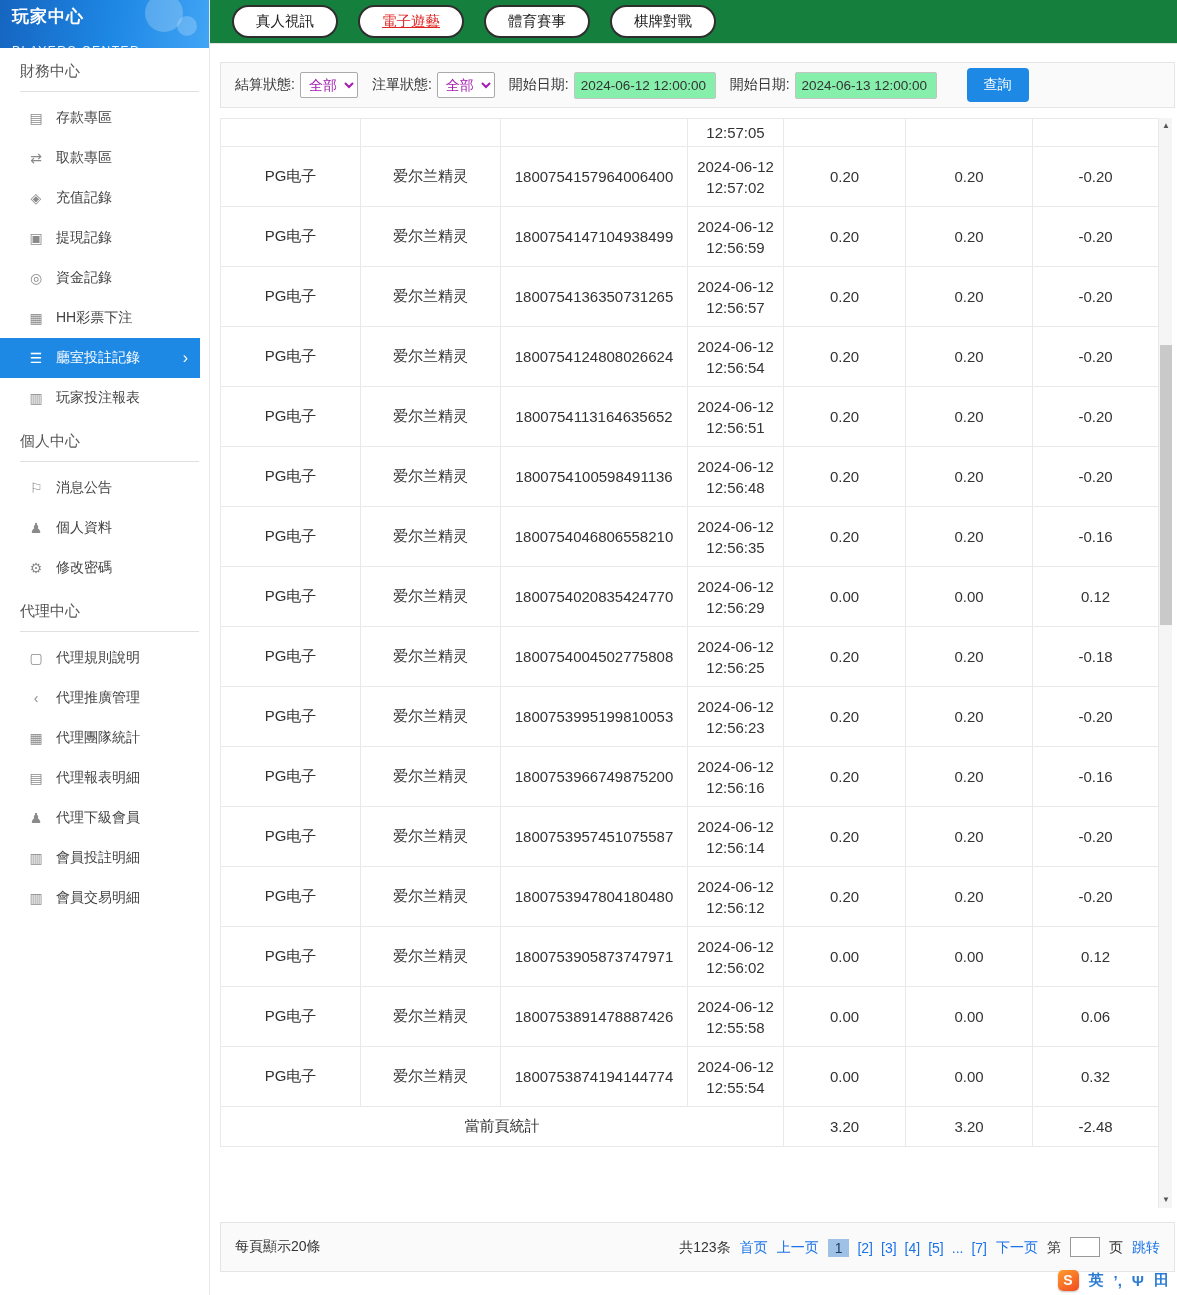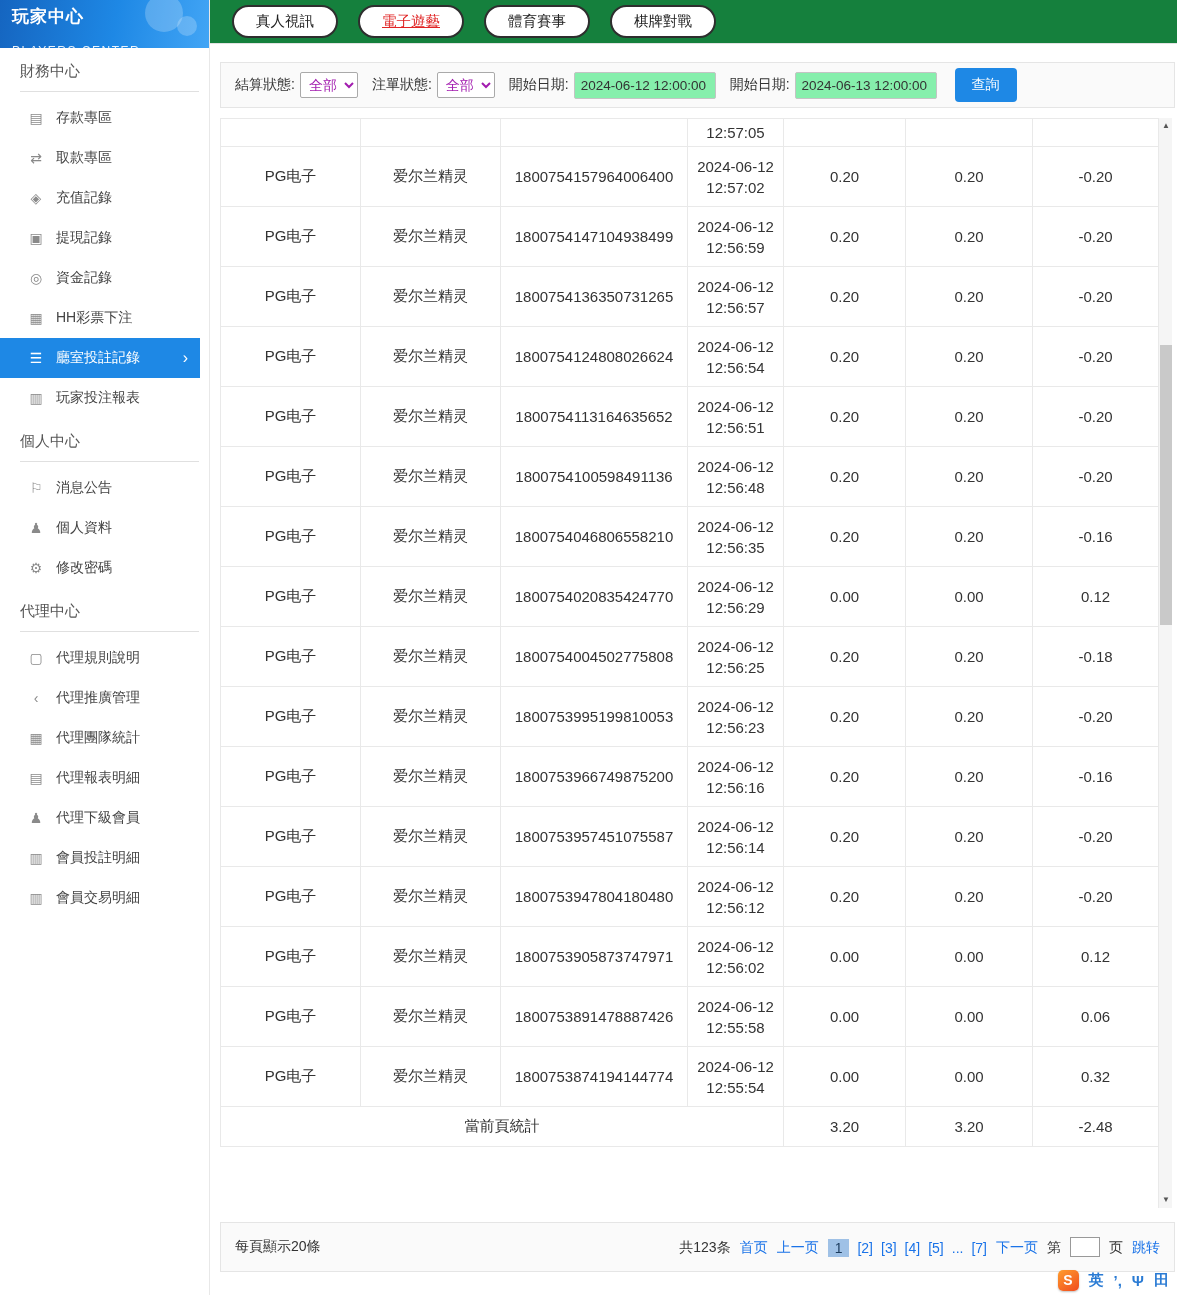--- a/index.html
+++ b/index.html
@@ -66,21 +66,21 @@
   .filterbox select {
     font-family: inherit; font-size: 14px; color: #a21caf;
     border: 1px solid #aaa; background: #fff; padding: 3px 4px; border-radius: 2px;
   }
   .filterbox input[type=text] {
     font-family: inherit; font-size: 13.5px; color: #333; width: 142px;
     border: 1px solid #c4c4c4; background: #86efac; padding: 5px 6px; border-radius: 2px;
   }
   .searchbtn {
     background: #1e88e5; color: #fff; border: none; border-radius: 4px;
-    padding: 8px 17px; font-size: 14px; cursor: pointer; margin-left: 4px;
+    padding: 8px 17px; font-size: 14px; cursor: pointer; margin-left: 16px;
     font-family: inherit;
   }
 
   
   .tablewrap {
     position: absolute; left: 220px; top: 118px; width: 952px; height: 1090px;
     background: #fff;
   }
   table.records {
     border-collapse: collapse; width: 938px; table-layout: fixed;

